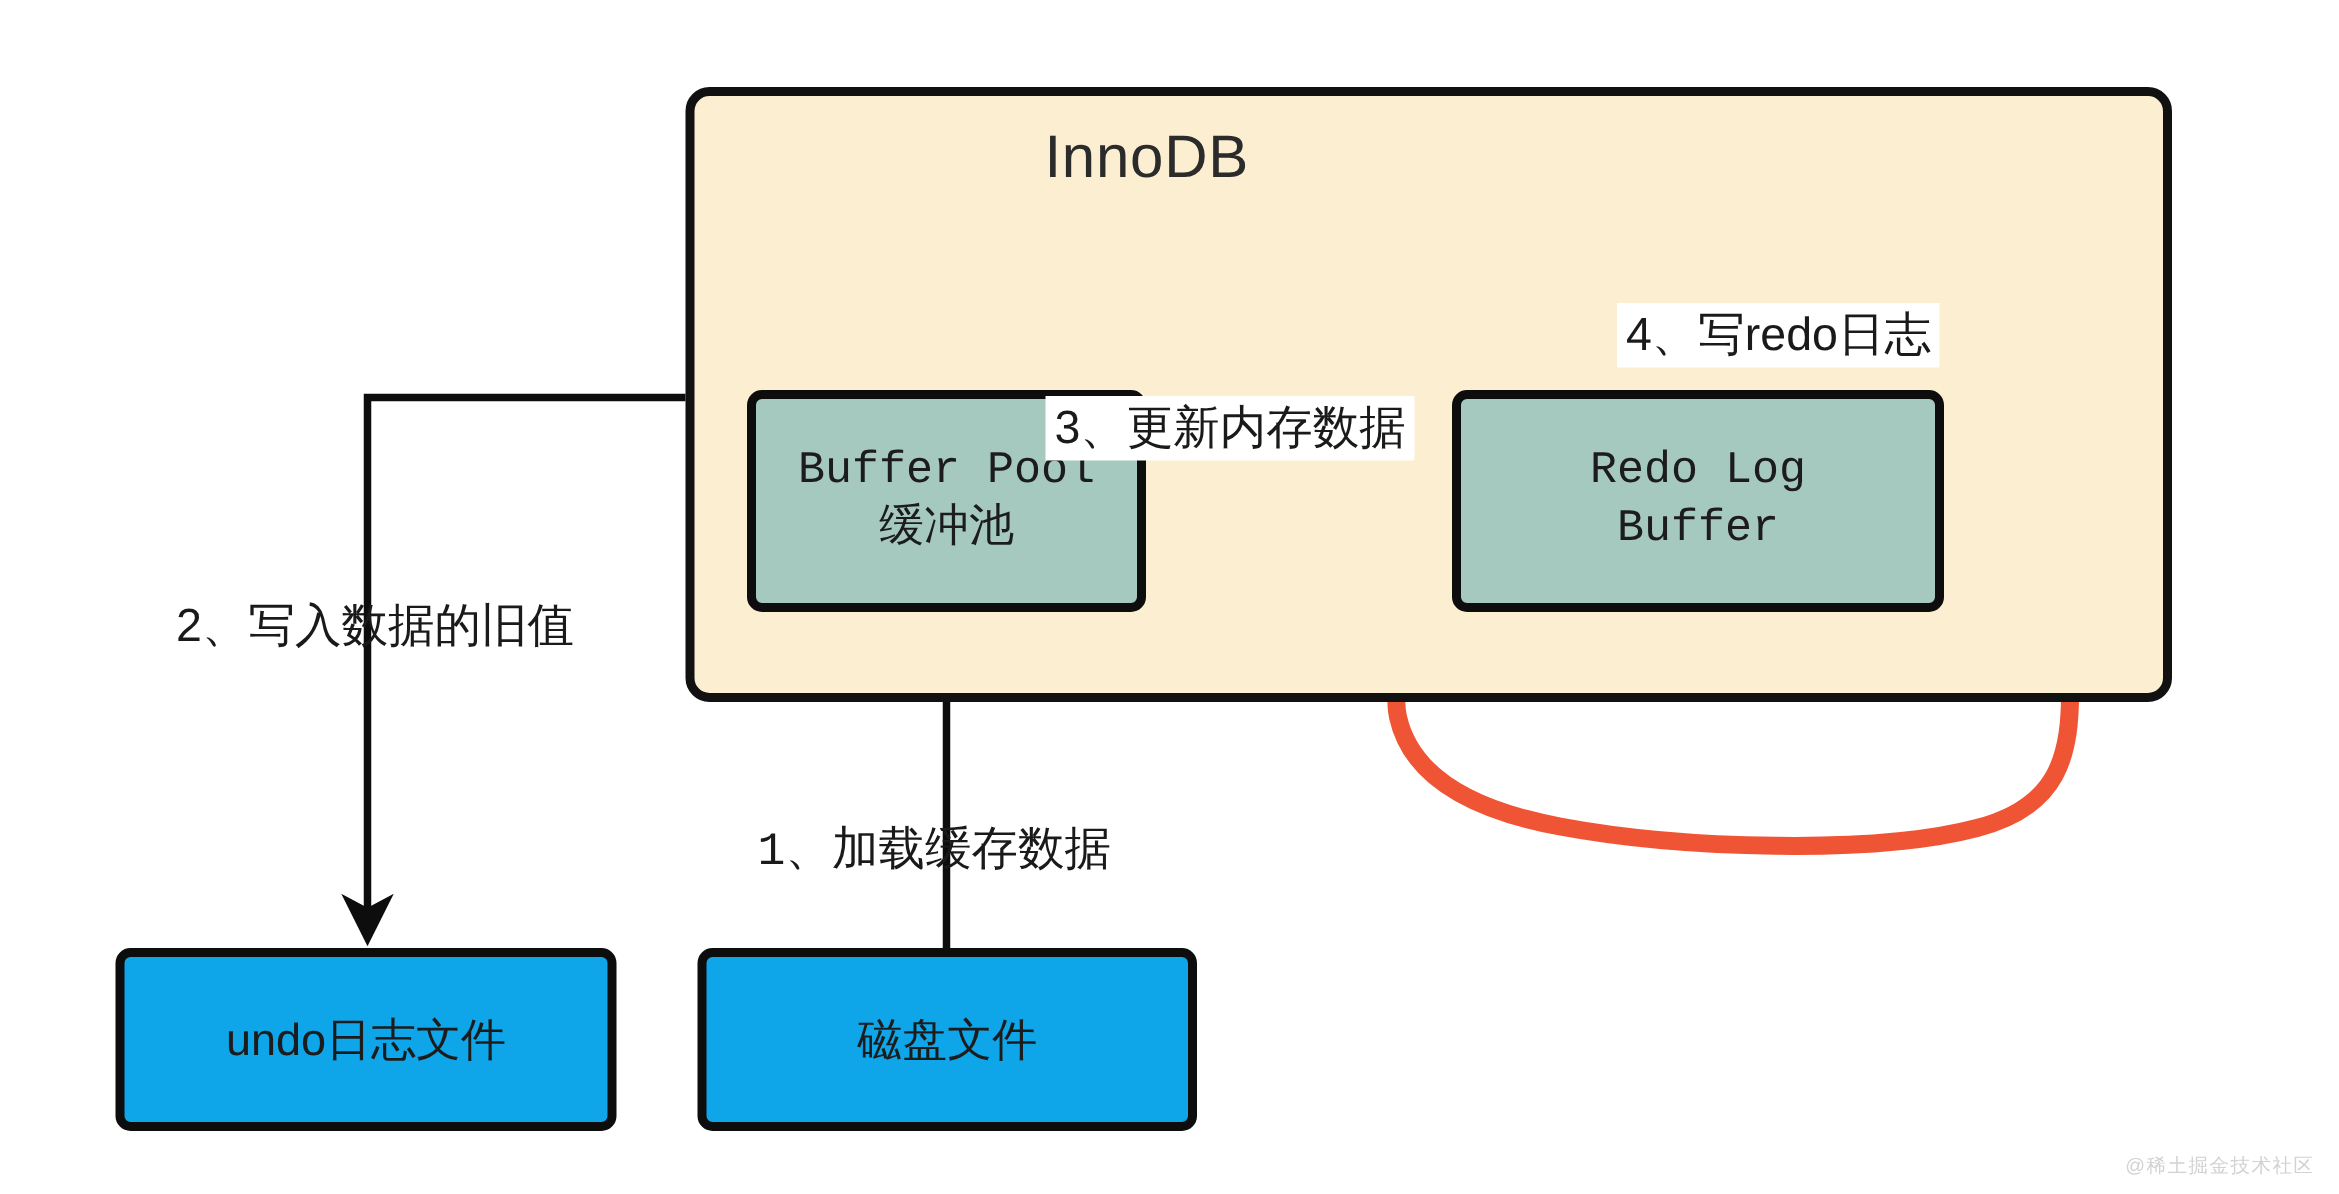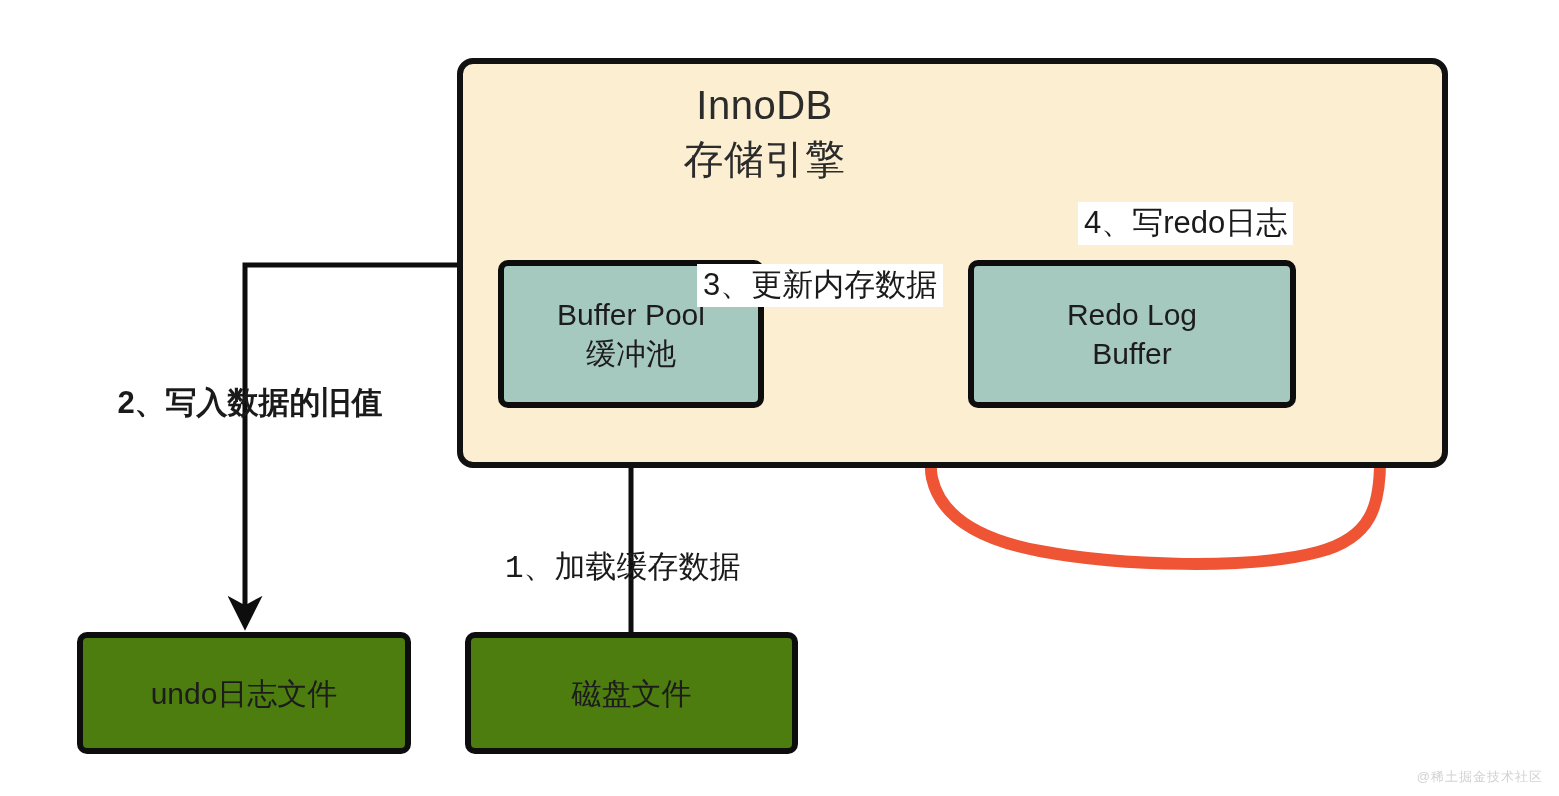--- a/index.html
+++ b/index.html
@@ -60,23 +60,24 @@
     display: flex;
     align-items: center;
     justify-content: center;
     text-align: center;
     color: #1c1c1c;
     font-size: 30px;
     line-height: 1.3;
   }
   .teal {
     background: #a6c9bf;
+    font-family: Liberation Mono, monospace;
   }
   .blue {
-    background: #4d7c0f;
+    background: #0ea5e9;
     text-align: center;
   }
 
   #buffer-pool {
     left: 498px;
     top: 260px;
     width: 266px;
     height: 148px;
   }
   #redo-log-buffer {
@@ -119,23 +120,22 @@
   #label-update-mem {
     left: 697px;
     top: 240px;
   }
   #label-write-redo {
     left: 1078px;
     top: 178px;
   }
   #label-undo-old {
     left: 100px;
-    top: 384px;
+    top: 398px;
     width: 300px;
-    font-weight: bold;
   }
   #label-load-cache {
     left: 505px;
     top: 550px;
     font-family: Liberation Mono, monospace;
   }
 
   .watermark {
     position: absolute;
     right: 16px;
@@ -184,21 +184,20 @@
                C 1381 505 1372 538 1318 552
                C 1250 570 1120 566 1040 551
                C 975 539 940 514 932 478
                C 928 459 936 447 950 442" fill="none" stroke="#ef5434" stroke-width="12" stroke-linecap="round" stroke-linejoin="round"></path>
     </g>
   </svg>
 
   <div class="innodb-container"></div>
   <div class="innodb-title">
     <span>InnoDB</span>
-    <span class="cn">存储引擎</span>
   </div>
 
   <div id="buffer-pool" class="node-box teal">
     <div>
       <span>Buffer Pool</span><br>
       <span>缓冲池</span>
     </div>
   </div>
 
   <div id="redo-log-buffer" class="node-box teal">

